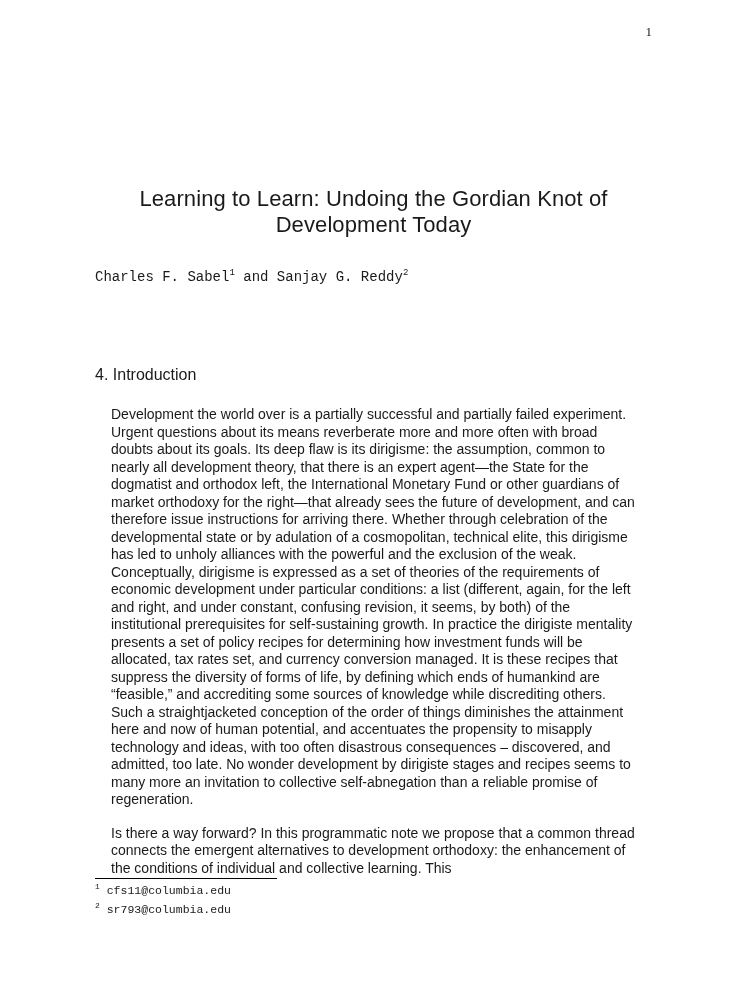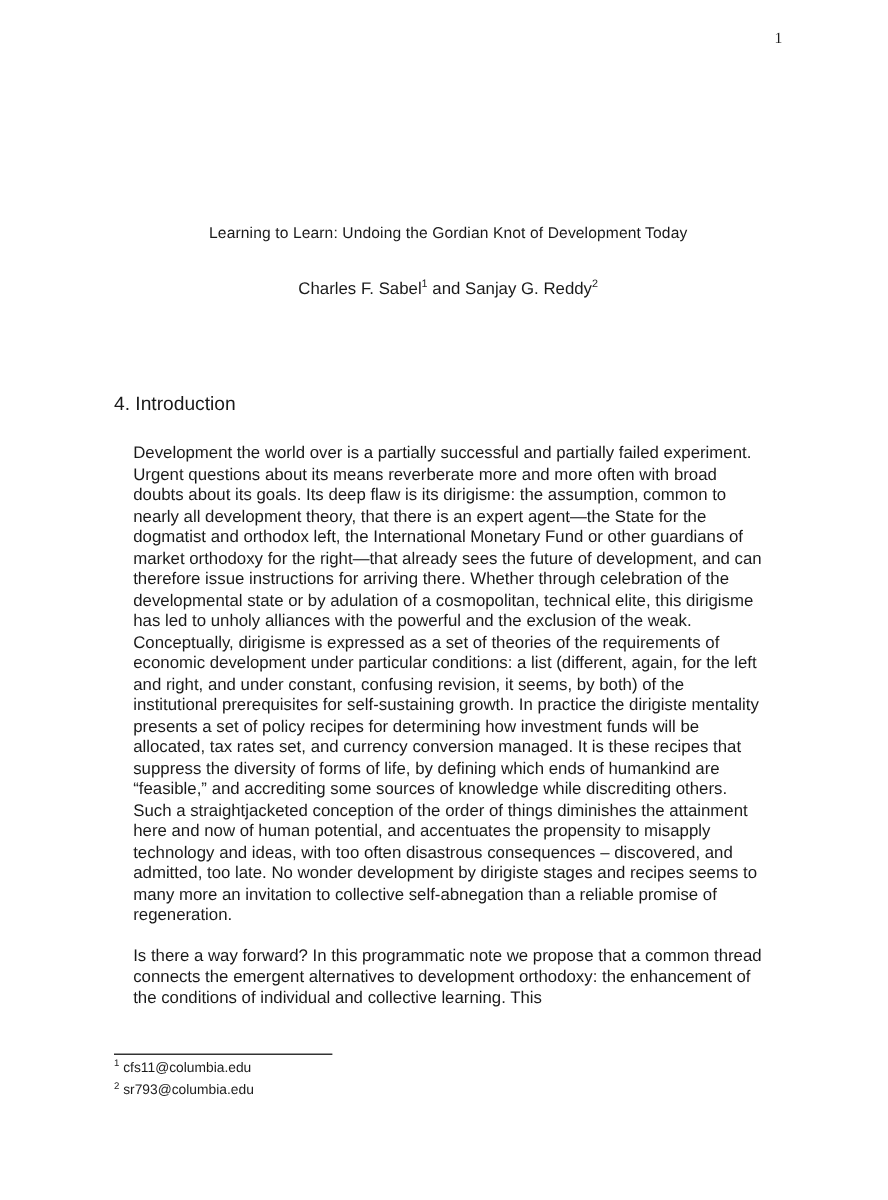--- a/index.html
+++ b/index.html
@@ -26,29 +26,29 @@
   }
   .content {
     position: absolute;
     left: 95px;
     width: 557px;
     top: 0;
   }
   .title {
     margin: 0;
     padding-top: 186px;
-    font-size: 13px;
+    font-size: 22px;
     font-weight: normal;
     text-align: center;
     letter-spacing: 0.1px;
   }
   .authors {
     margin-top: 31px;
-    text-align: center;
     font-size: 14px;
+    font-family: Liberation Mono, monospace;
   }
   .authors sup {
     font-size: 9px;
     vertical-align: super;
     line-height: 0;
   }
   .section-heading {
     margin: 0;
     padding-top: 81px;
     font-size: 16px;
@@ -69,21 +69,21 @@
     left: 95px;
     top: 878px;
     width: 557px;
   }
   .footnote-rule {
     width: 182px;
     border-top: 1px solid #000000;
     height: 0;
   }
   .footnote {
-    font-family: Liberation Sans, sans-serif;
+    font-family: Liberation Mono, monospace;
     font-size: 11.5px;
     line-height: 15px;
     margin-top: 4px;
     color: #1a1a1a;
   }
   .footnote sup {
     font-size: 8px;
     vertical-align: super;
     line-height: 0;
   }

